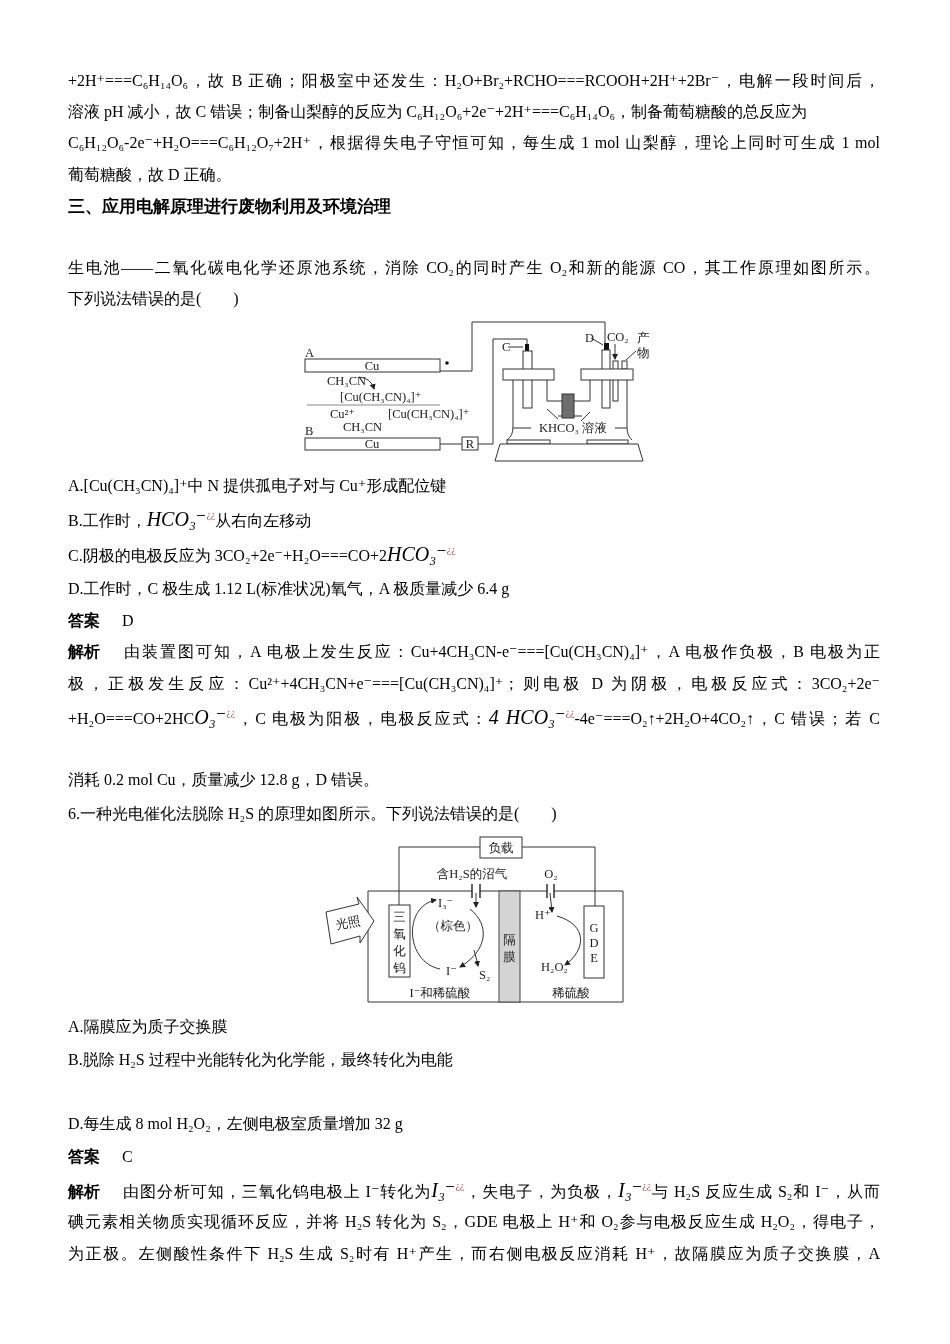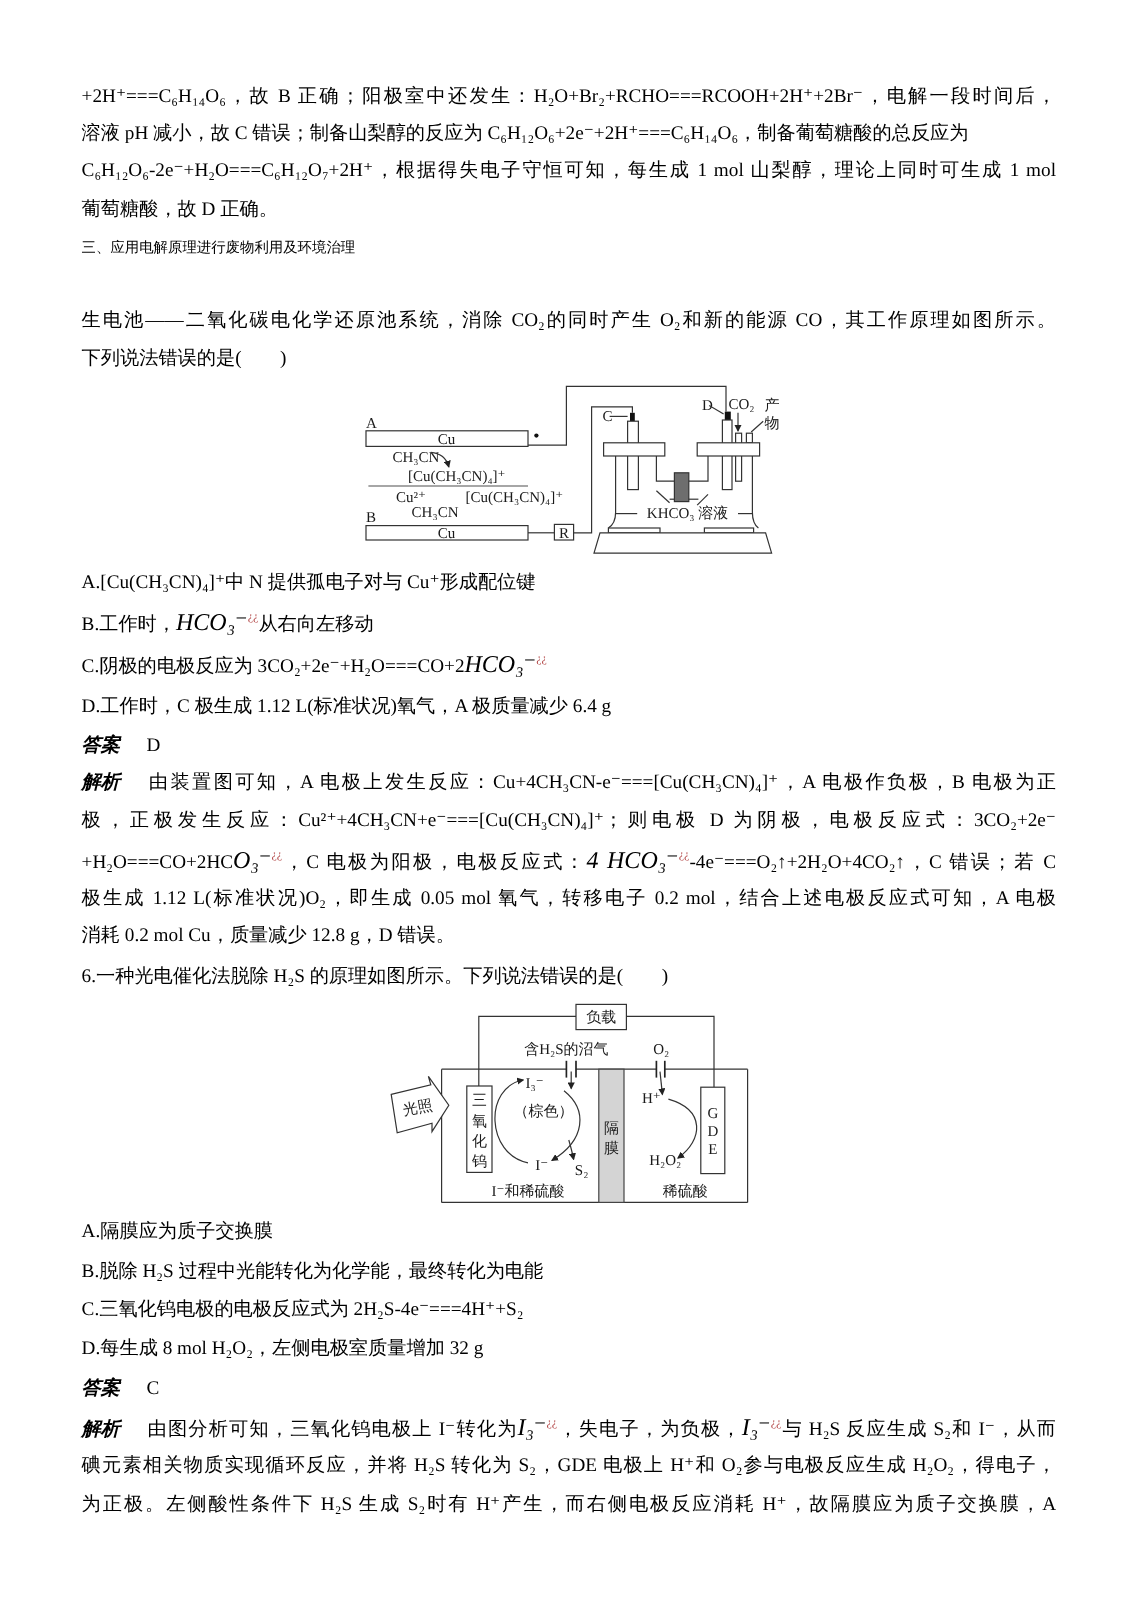--- a/index.html
+++ b/index.html
@@ -21,31 +21,30 @@
     font-size: 16px;
     white-space: nowrap;
   }
   .ln.j {
     width: 812px;
     text-align: justify;
     text-align-last: justify;
   }
   .hd {
     font-family: "DejaVu Sans", "Liberation Sans", sans-serif;
-    font-weight: normal;
-    font-size: 12px;
+    font-weight: bold;
+    font-size: 17px;
   }
   .lbl {
     display: inline-block;
     width: 54px;
     font-family: "DejaVu Sans", "Liberation Sans", sans-serif;
     font-weight: bold;
     text-align: right;
     text-align-last: left;
-    font-style: italic;
   }
   .it {
     font-family: "Liberation Serif", "DejaVu Serif", serif;
     font-style: italic;
     font-size: 20px;
   }
   .art {
     color: #b04040;
     font-size: 10px;
     position: relative;
@@ -140,21 +139,20 @@
 
   <div class="ln" style="top:475px"><span>A.[Cu(CH₃CN)₄]⁺中 N 提供孤电子对与 Cu⁺形成配位键</span></div>
   <div class="ln" style="top:508px"><span>B.工作时，</span><span class="it">HCO₃⁻</span><span class="art">¿¿</span><span>从右向左移动</span></div>
   <div class="ln" style="top:543px"><span>C.阴极的电极反应为 3CO₂+2e⁻+H₂O===CO+2</span><span class="it">HCO₃⁻</span><span class="art">¿¿</span></div>
   <div class="ln" style="top:578px"><span>D.工作时，C 极生成 1.12 L(标准状况)氧气，A 极质量减少 6.4 g</span></div>
 
   <div class="ln" style="top:610px"><span class="lbl">答案</span><span>D</span></div>
   <div class="ln j" style="top:641px"><span class="lbl">解析</span><span>由装置图可知，A 电极上发生反应：Cu+4CH₃CN-e⁻===[Cu(CH₃CN)₄]⁺，A 电极作负极，B 电极为正</span></div>
   <div class="ln j" style="top:673px"><span>极，正极发生反应：Cu²⁺+4CH₃CN+e⁻===[Cu(CH₃CN)₄]⁺；则电极 D 为阴极，电极反应式：3CO₂+2e⁻</span></div>
   <div class="ln j" style="top:706px"><span>+H₂O===CO+2HC</span><span class="it">O₃⁻</span><span class="art">¿¿</span><span>，C 电极为阳极，电极反应式：</span><span class="it">4 HCO₃⁻</span><span class="art">¿¿</span><span>-4e⁻===O₂↑+2H₂O+4CO₂↑，C 错误；若 C</span></div>
-  <div class="ln j" style="top:738px"><span>极生成 1.12 L(标准状况)O₂，即生成 0.05 mol 氧气，转移电子 0.2 mol，结合上述电极反应式可知，A 电极</span></div>
   <div class="ln" style="top:769px"><span>消耗 0.2 mol Cu，质量减少 12.8 g，D 错误。</span></div>
 
   <div class="ln" style="top:803px">6.一种光电催化法脱除 H₂S 的原理如图所示。下列说法错误的是(　　)</div>
 
   <svg class="fig" style="left:320px; top:830px; width:310px; height:180px" viewBox="320 830 310 180">
     <defs>
       <marker id="ah2" markerWidth="6" markerHeight="6" refX="5" refY="3" orient="auto" markerUnits="userSpaceOnUse">
         <path d="M0,0 L6,3 L0,6 Z" fill="#222"></path>
       </marker>
     </defs>
@@ -207,21 +205,20 @@
     <text x="594" y="932" text-anchor="middle">G</text>
     <text x="594" y="947" text-anchor="middle">D</text>
     <text x="594" y="962" text-anchor="middle">E</text>
 
     <text x="440" y="997" text-anchor="middle">I⁻和稀硫酸</text>
     <text x="571" y="997" text-anchor="middle">稀硫酸</text>
   </svg>
 
   <div class="ln" style="top:1016px"><span>A.隔膜应为质子交换膜</span></div>
   <div class="ln" style="top:1049px"><span>B.脱除 H₂S 过程中光能转化为化学能，最终转化为电能</span></div>
-  <div class="ln" style="top:1081px"><span>C.三氧化钨电极的电极反应式为 2H₂S-4e⁻===4H⁺+S₂</span></div>
   <div class="ln" style="top:1113px"><span>D.每生成 8 mol H₂O₂，左侧电极室质量增加 32 g</span></div>
 
   <div class="ln" style="top:1146px"><span class="lbl">答案</span><span>C</span></div>
   <div class="ln j" style="top:1179px"><span class="lbl">解析</span><span>由图分析可知，三氧化钨电极上 I⁻转化为</span><span class="it">I₃⁻</span><span class="art">¿¿</span><span>，失电子，为负极，</span><span class="it">I₃⁻</span><span class="art">¿¿</span><span>与 H₂S 反应生成 S₂和 I⁻，从而</span></div>
   <div class="ln j" style="top:1243px"><span>为正极。左侧酸性条件下 H₂S 生成 S₂时有 H⁺产生，而右侧电极反应消耗 H⁺，故隔膜应为质子交换膜，A</span></div>
   <div class="ln j" style="top:1211px"><span>碘元素相关物质实现循环反应，并将 H₂S 转化为 S₂，GDE 电极上 H⁺和 O₂参与电极反应生成 H₂O₂，得电子，</span></div>
 
 </div>
 
 </body></html>

